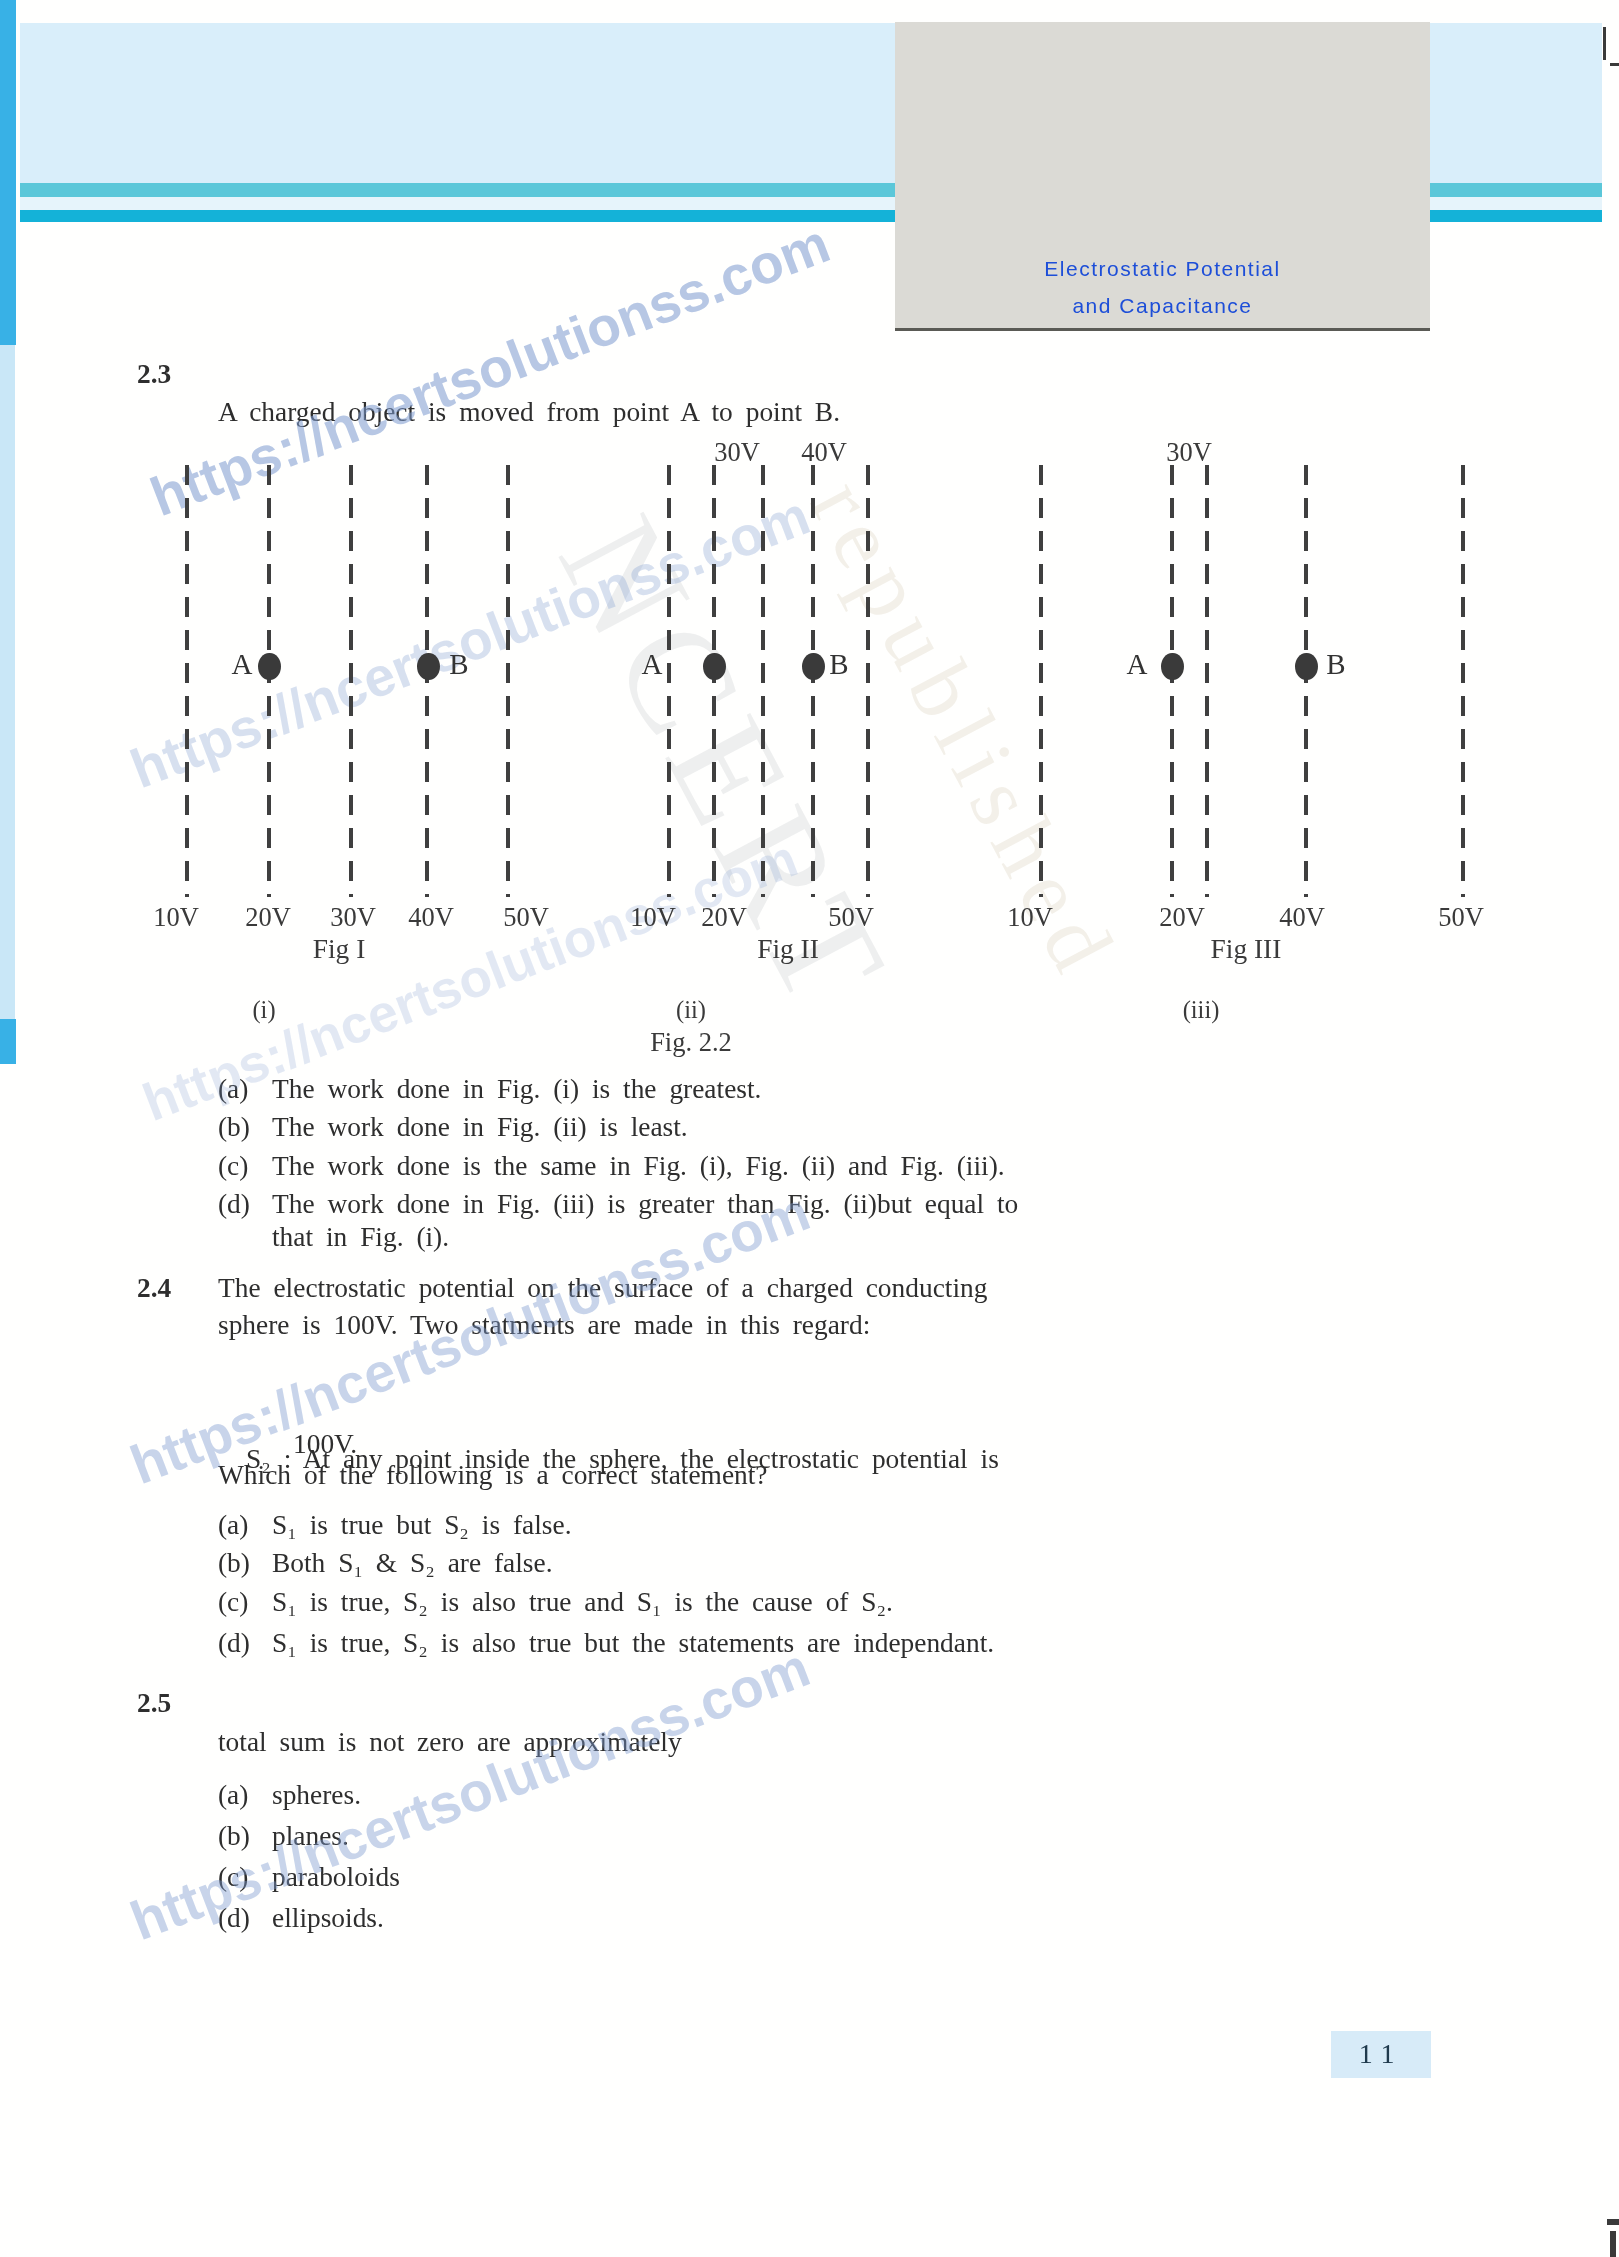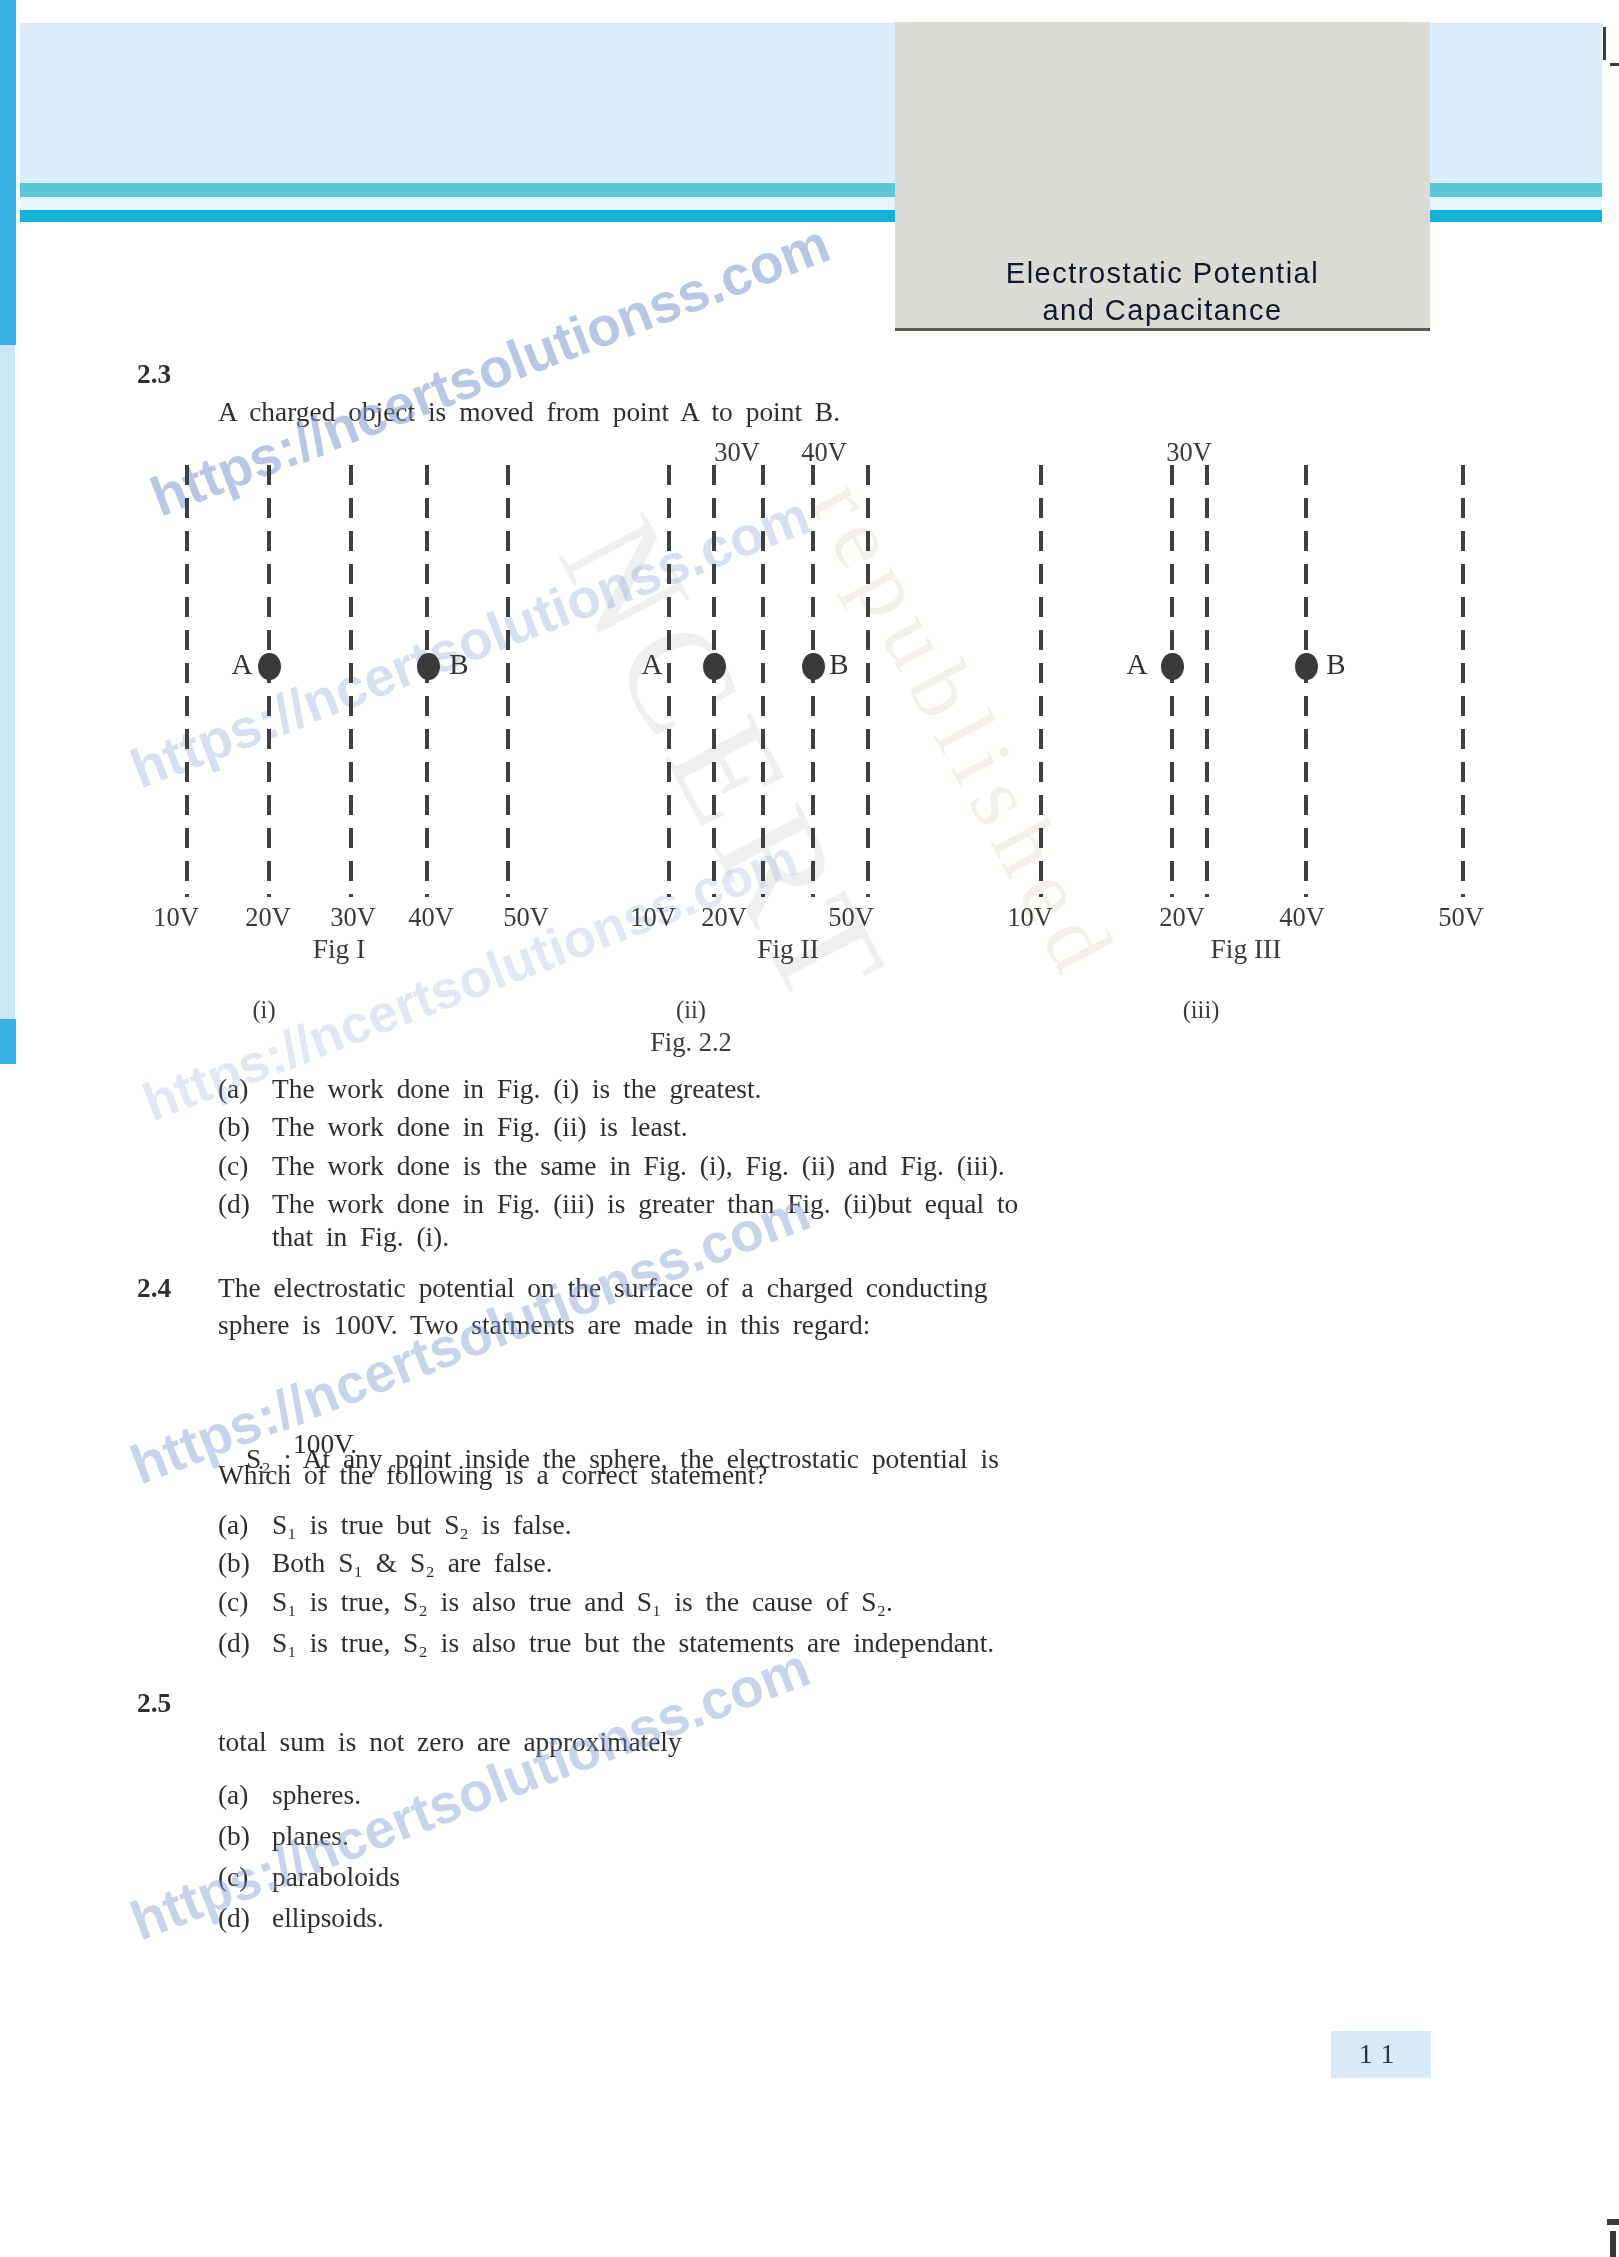--- a/index.html
+++ b/index.html
@@ -11,21 +11,21 @@
   .leftbar-pale{left:0;top:345px;width:14.7px;height:674px;background:#c9e7f7;}
   .leftbar-bright2{left:0;top:1019px;width:15.7px;height:45px;background:#38b1e6;}
   
   .band{left:19.6px;top:22.5px;width:1582px;height:161px;background:#d9eefa;}
   .stripe-teal{left:19.6px;top:183px;width:1582px;height:13.7px;background:#5bc7d9;}
   .stripe-gap{left:19.6px;top:197px;width:1582px;height:12.7px;background:#e6f4fb;}
   .stripe-cyan{left:19.6px;top:210px;width:1582px;height:11.8px;background:#14b2d8;}
   
   .title-box{left:895px;top:21.6px;width:535px;height:306px;background:#dbdad5;border-bottom:3.9px solid #5a5a55;z-index:5;}
   .title-line{position:absolute;left:0;width:535px;text-align:center;font-family:"Liberation Sans",sans-serif;
-              font-size:29px;color:#0f172a;letter-spacing:1.5px;}
+              font-size:21px;color:#1d4ed8;letter-spacing:1.5px;}
   
   .mark{background:#3a3a3a;z-index:8;}
   
   .qnum{font-weight:bold;font-size:27.4px;}
   .bodyline{font-size:27.4px;word-spacing:0.22em;white-space:nowrap;}
   .optletter{font-size:27.4px;}
   
   .eq-line{top:465px;width:3.9px;height:432px;
            background:repeating-linear-gradient(to bottom,#3f3f3f 0 19.6px,transparent 19.6px 33px);}
   .v-label{top:902px;font-size:26.5px;color:#3a3a3a;transform:translateX(-50%);white-space:nowrap;}

